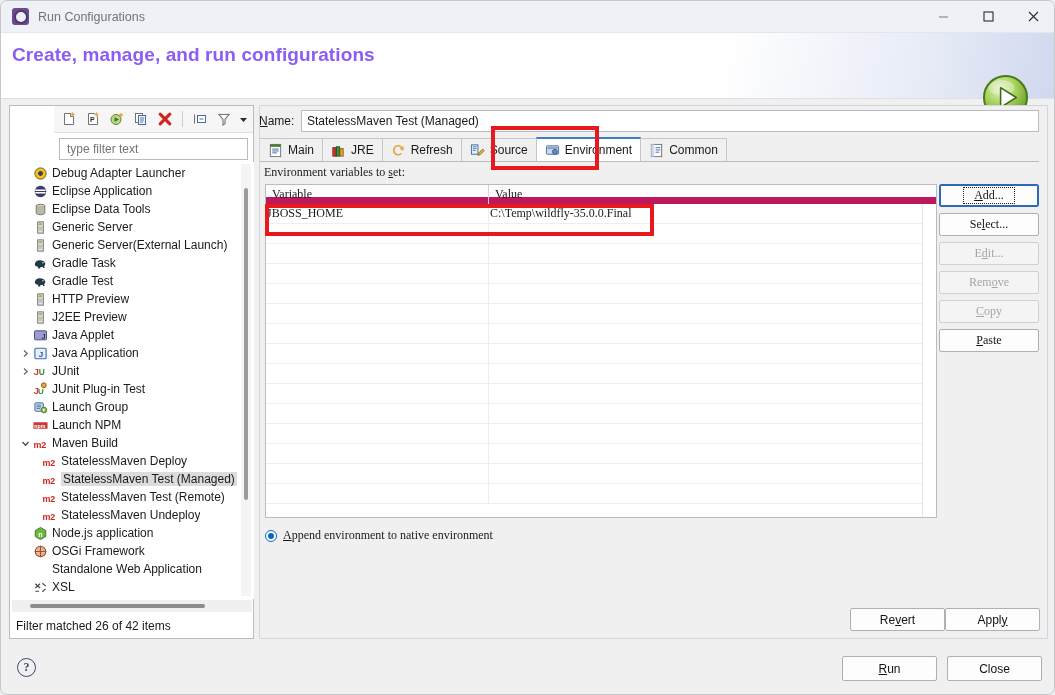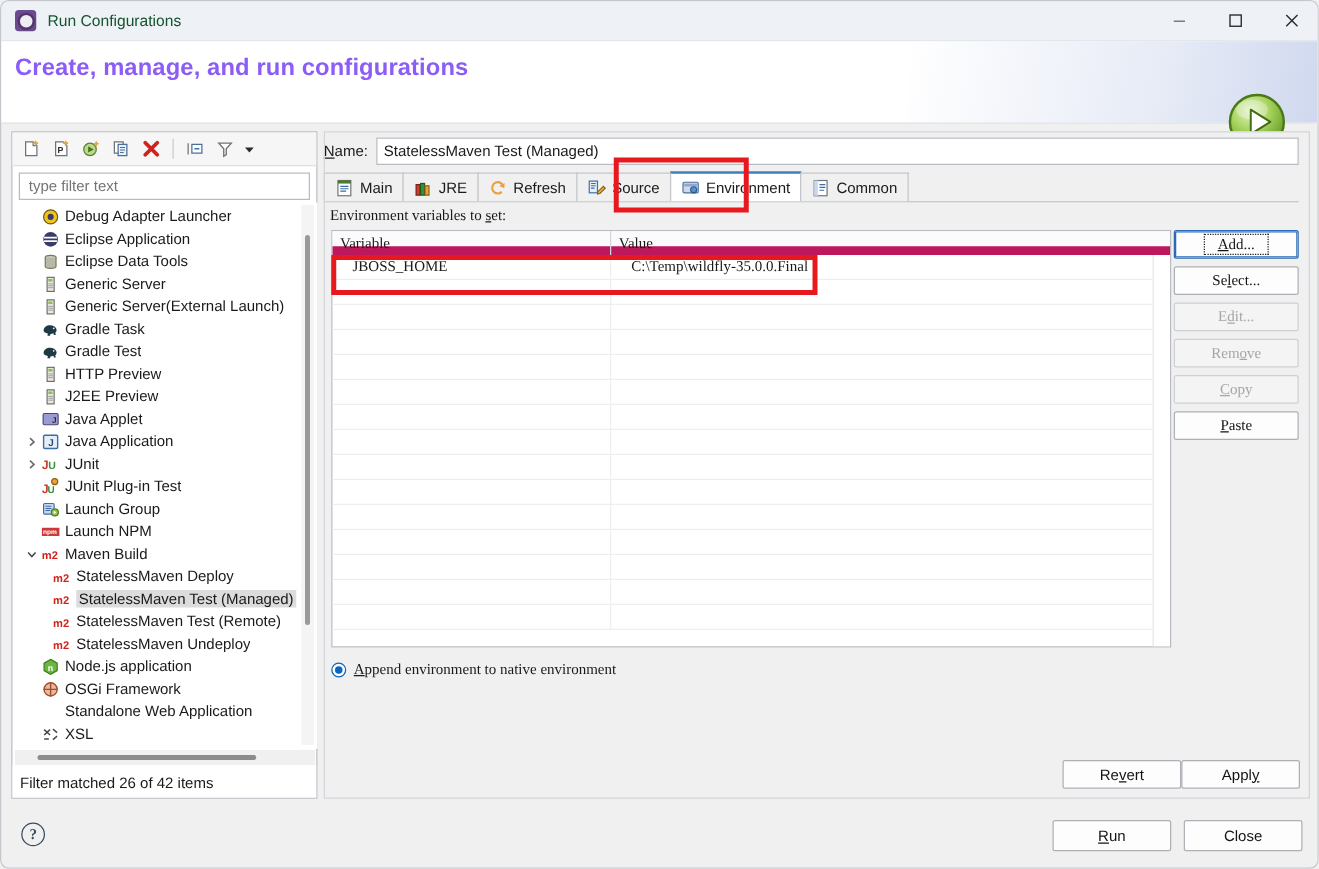--- a/index.html
+++ b/index.html
@@ -34,21 +34,21 @@
     border-radius:3px;
     background:#6c4a8e;
     position:relative;
     display:flex; align-items:center; justify-content:center;
     flex:none;
   }
   .title-icon::before {
     content:""; width:10px; height:10px; border-radius:50%;
     background:#efeef4; border:2px solid #53356f;
   }
-  .title-text { font-size:12.5px; color:#14532d; }
+  .title-text { font-size:12.5px; color:#737373; }
   .win-btns { margin-left:auto; display:flex; height:32px; }
   .win-btn {
     width:45px; height:32px; display:flex; align-items:center; justify-content:center;
     color:#2b2b2b;
   }
   .win-btn svg { display:block; }
 
   
   .banner {
     position:absolute; left:0; top:32px; width:1055px; height:66px;
@@ -67,20 +67,21 @@
   .run-badge {
     position:absolute; right:27px; top:41px;
     width:47px; height:47px; border-radius:50%;
   }
 
   
   .left-panel {
     position:absolute; left:8px; top:104px; width:245px; height:534px;
     background:#ffffff;
     border:1px solid #b8bcc2;
+    padding-left:44px;
   }
   .tree-toolbar {
     height:27px; background:#f6f6f6;
     border-bottom:1px solid #dfe1e4;
     display:flex; align-items:center; padding-left:4px; gap:2px;
   }
   .tb-btn {
     width:22px; height:22px; display:flex; align-items:center; justify-content:center;
     border-radius:2px;
   }
@@ -195,21 +196,21 @@
     border-bottom:7px solid #be185d;
   }
   .th {
     font-size:12px; padding-left:6px; display:flex; align-items:center;
     border-right:1px solid #d3d6da; height:19px;
   }
   .th.c1 { width:223px; }
   .th.c2 { width:447px; border-right:none; }
   .tbl-body { position:relative; }
   .tr { display:flex; height:20px; border-bottom:1px solid #eceff2; }
-  .td { font-size:12px; padding-left:16px; display:flex; align-items:center;
+  .td { font-size:12px; padding-left:1px; display:flex; align-items:center;
         border-right:1px solid #eceff2; overflow:hidden; white-space:nowrap; }
   .td.c1 { width:223px; }
   .td.c2 { width:447px; border-right:none; }
   .tbl-vscroll {
     position:absolute; right:0; top:19px; width:14px; height:313px;
     background:#fff; border-left:1px solid #e4e7ea;
   }
 
   
   .side-btns {

